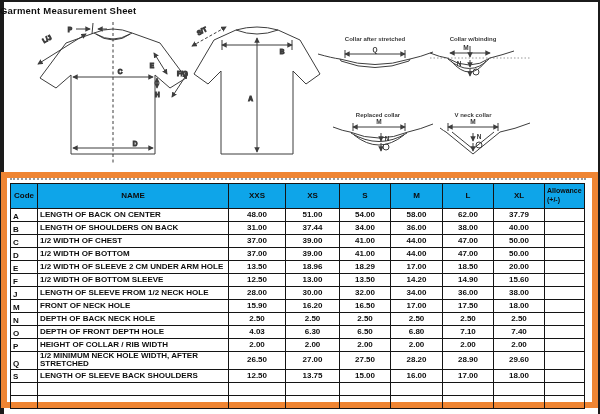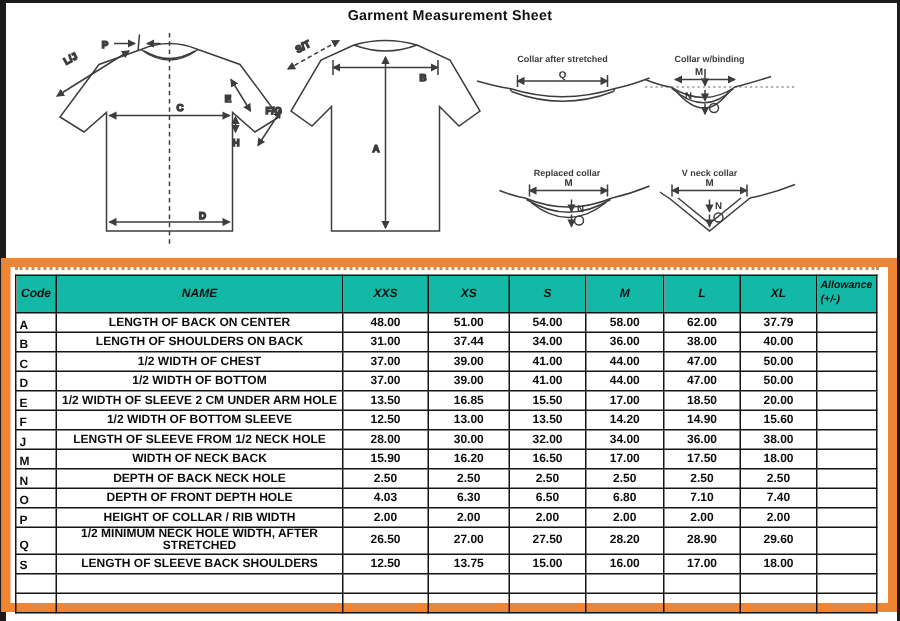--- a/index.html
+++ b/index.html
@@ -1,37 +1,37 @@
 <!DOCTYPE html>
 <html><head>
 <meta charset="utf-8">
 <style>
   html,body{margin:0;padding:0;}
   body{width:600px;height:414px;background:#fff;position:relative;overflow:hidden;
        font-family:"Liberation Sans", sans-serif;}
   .page-frame{position:absolute;left:0;top:0;width:600px;height:414px;box-sizing:border-box;
        border-top:2px solid #1b1b1b;border-left:4px solid #1b1b1b;border-right:2px solid #1b1b1b;}
-  .page-title{position:absolute;left:0;top:5px;width:100%;text-align:center;
+  .page-title{position:absolute;left:0;top:5px;width:100%;text-align:left;
        font-size:9.5px;font-weight:700;color:#111;letter-spacing:.2px;}
   svg{position:absolute;overflow:visible;}
   svg text{font-family:"Liberation Sans",sans-serif;fill:#333;}
   .dlabel{font-size:6.5px;font-weight:700;}
   .dcap{font-size:6px;font-weight:700;fill:#3c3c3c;}
   .orange-frame{position:absolute;left:1px;top:172px;width:597px;height:236px;box-sizing:border-box;
        border:6px solid #EF8533;background:#fff;}
   .cutoff-strip{position:absolute;left:10px;top:178px;width:576px;height:0;
        border-top:2px dotted #9a9a9a;}
   table.meas{position:absolute;left:10px;top:183px;border-collapse:collapse;table-layout:fixed;
        width:574px;font-size:8px;font-weight:700;color:#0d0d0d;}
   table.meas th,table.meas td{border:1.5px solid #141414;padding:0 2px;height:12px;
        overflow:hidden;line-height:1.05;}
-  table.meas thead th{height:22px;background:#14b8a6;text-align:center;font-size:8px;font-style:italic;}
+  table.meas thead th{height:22px;background:#0ea5e9;text-align:center;font-size:8px;}
   table.meas thead th.allow{text-align:left;font-size:7px;font-weight:700;line-height:9px;vertical-align:top;padding-top:2px;}
   td.code{text-align:left;vertical-align:bottom;}
-  td.name{text-align:center;white-space:normal;}
+  td.name{text-align:left;white-space:normal;}
   td.val{text-align:center;}
   td.allow{background:#fff;}
 </style>
 </head>
 <body>
 
 <div class="page-frame"></div>
 
 <svg width="0" height="0" style="position:absolute">
   <defs>
@@ -227,22 +227,22 @@
         <td class="val">41.00</td>
         <td class="val">44.00</td>
         <td class="val">47.00</td>
         <td class="val">50.00</td>
         <td class="allow"></td>
       </tr>
       <tr>
         <td class="code">E</td>
         <td class="name">1/2 WIDTH OF SLEEVE 2 CM UNDER ARM HOLE</td>
         <td class="val">13.50</td>
-        <td class="val">16.85</td>
-        <td class="val">15.50</td>
+        <td class="val">18.96</td>
+        <td class="val">18.29</td>
         <td class="val">17.00</td>
         <td class="val">18.50</td>
         <td class="val">20.00</td>
         <td class="allow"></td>
       </tr>
       <tr>
         <td class="code">F</td>
         <td class="name">1/2 WIDTH OF BOTTOM SLEEVE</td>
         <td class="val">12.50</td>
         <td class="val">13.00</td>
@@ -258,21 +258,21 @@
         <td class="val">28.00</td>
         <td class="val">30.00</td>
         <td class="val">32.00</td>
         <td class="val">34.00</td>
         <td class="val">36.00</td>
         <td class="val">38.00</td>
         <td class="allow"></td>
       </tr>
       <tr>
         <td class="code">M</td>
-        <td class="name">WIDTH OF NECK BACK</td>
+        <td class="name">FRONT OF NECK HOLE</td>
         <td class="val">15.90</td>
         <td class="val">16.20</td>
         <td class="val">16.50</td>
         <td class="val">17.00</td>
         <td class="val">17.50</td>
         <td class="val">18.00</td>
         <td class="allow"></td>
       </tr>
       <tr>
         <td class="code">N</td>

